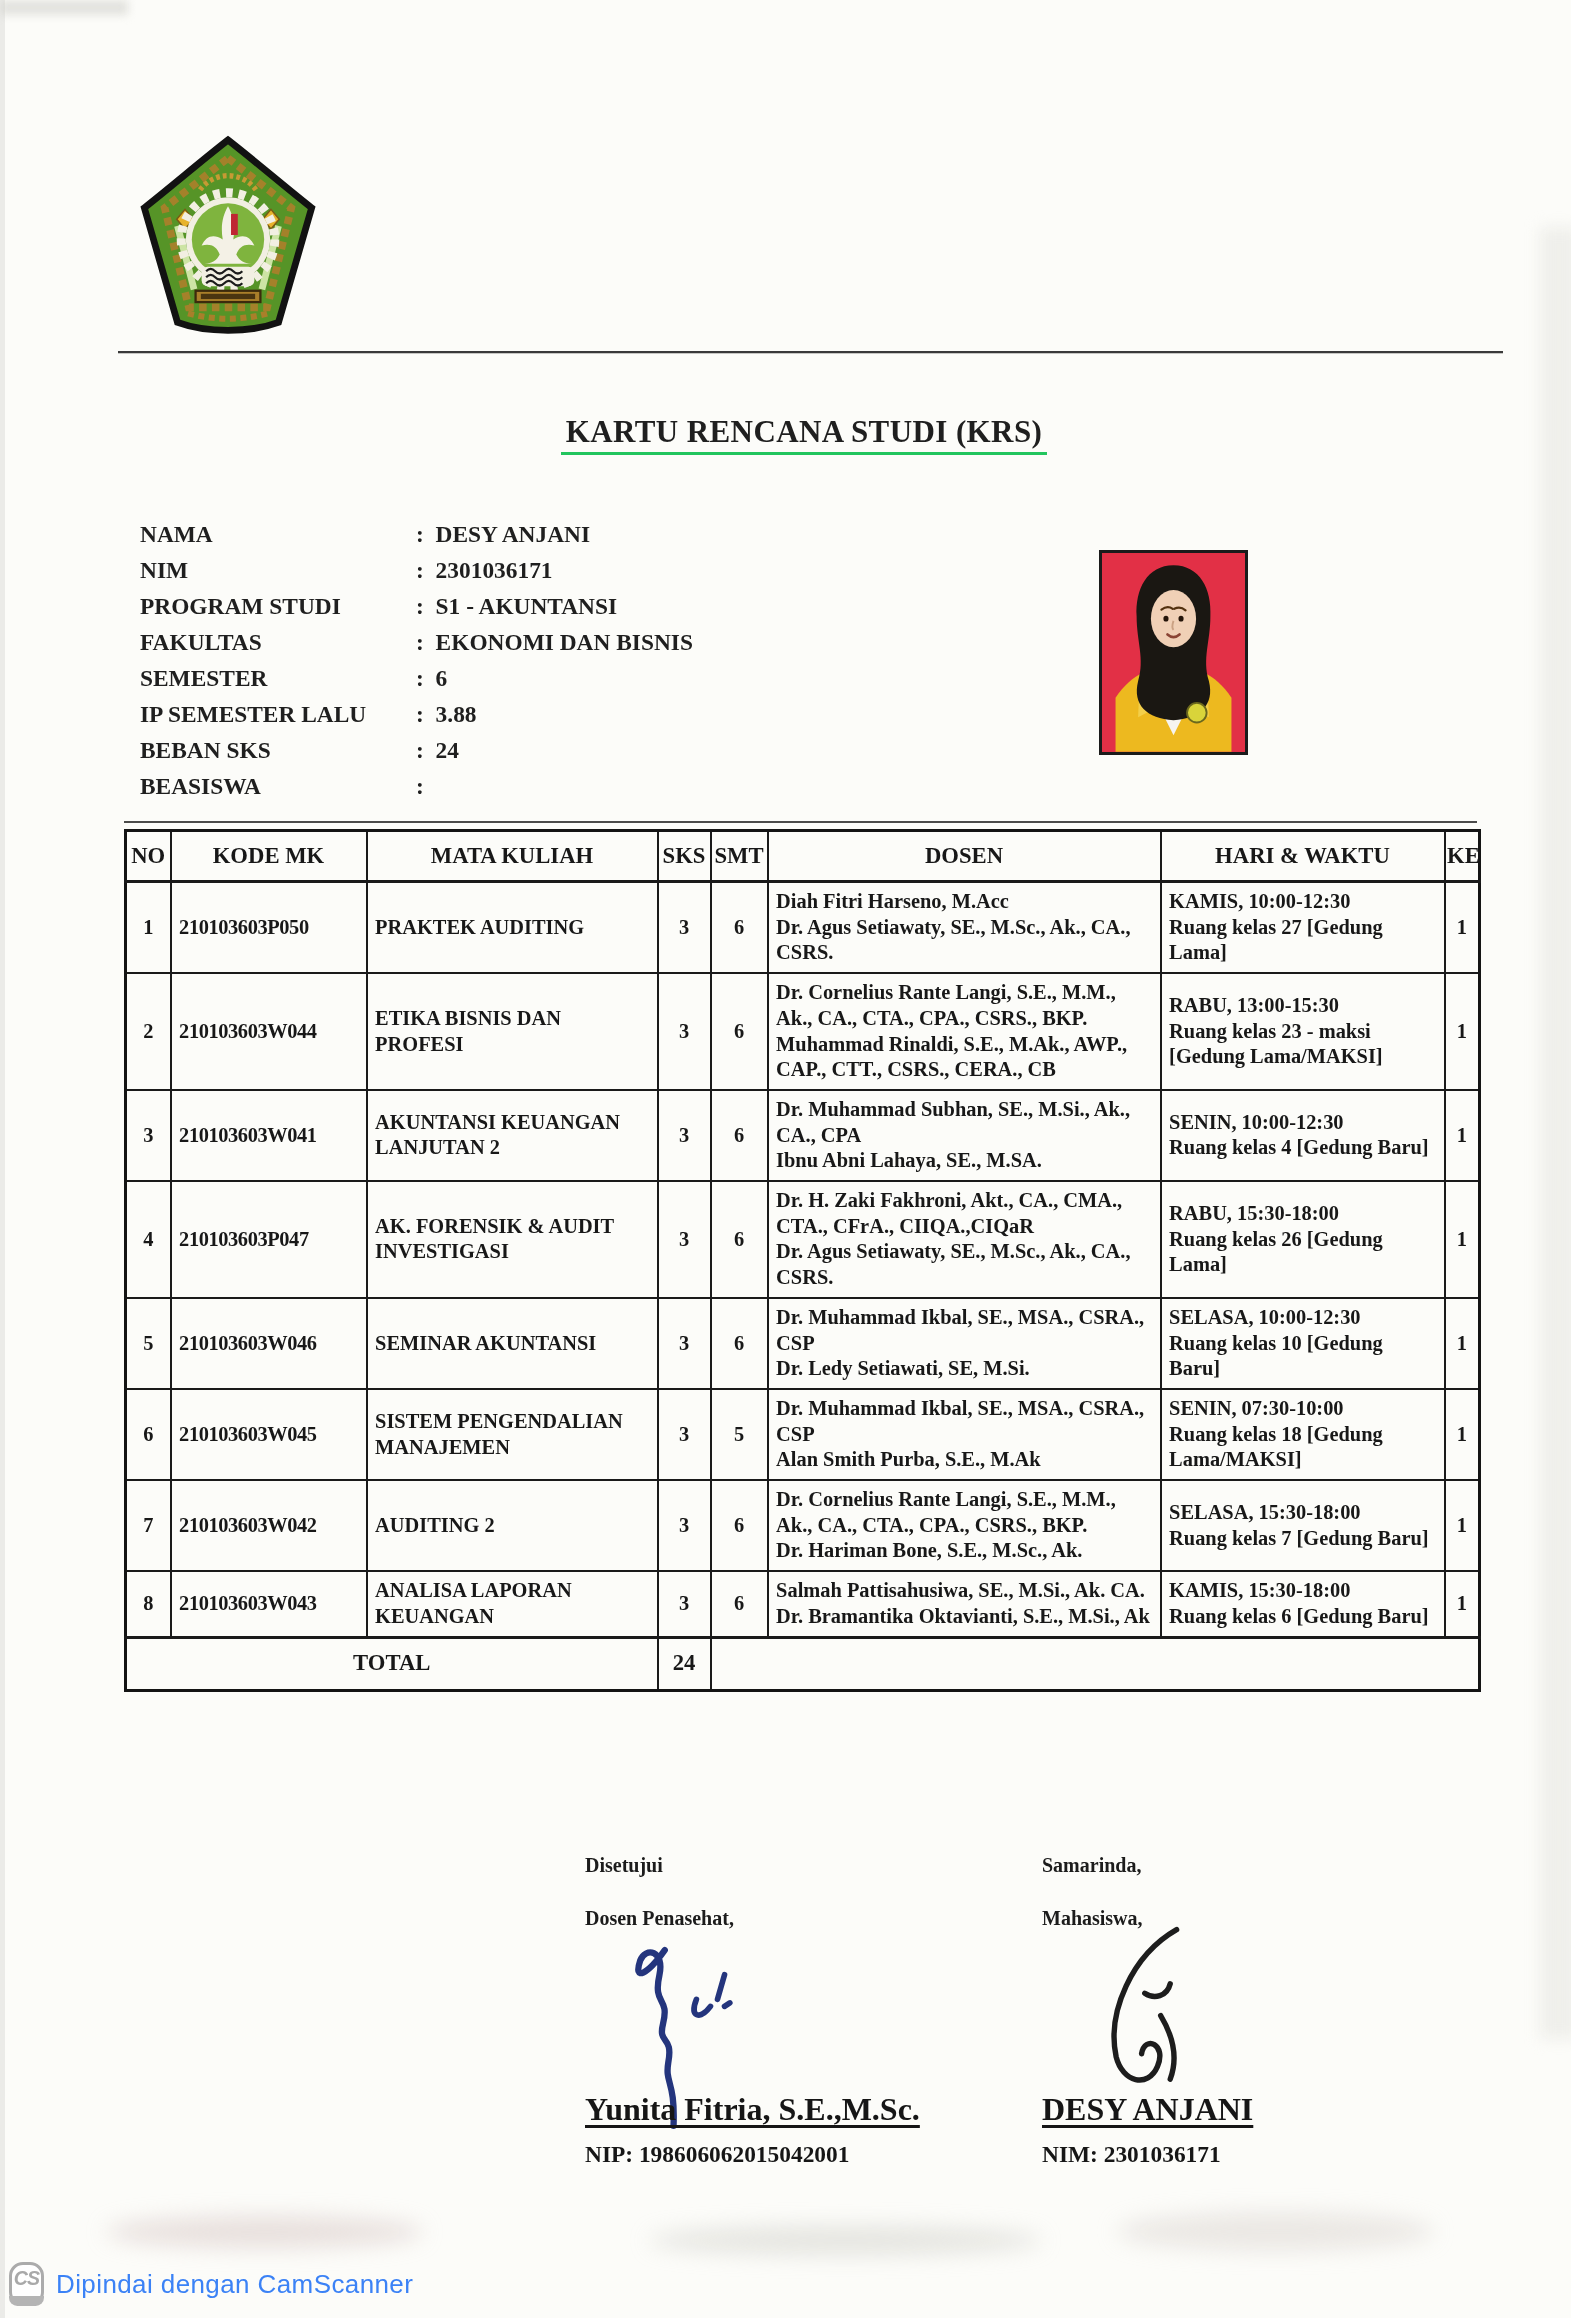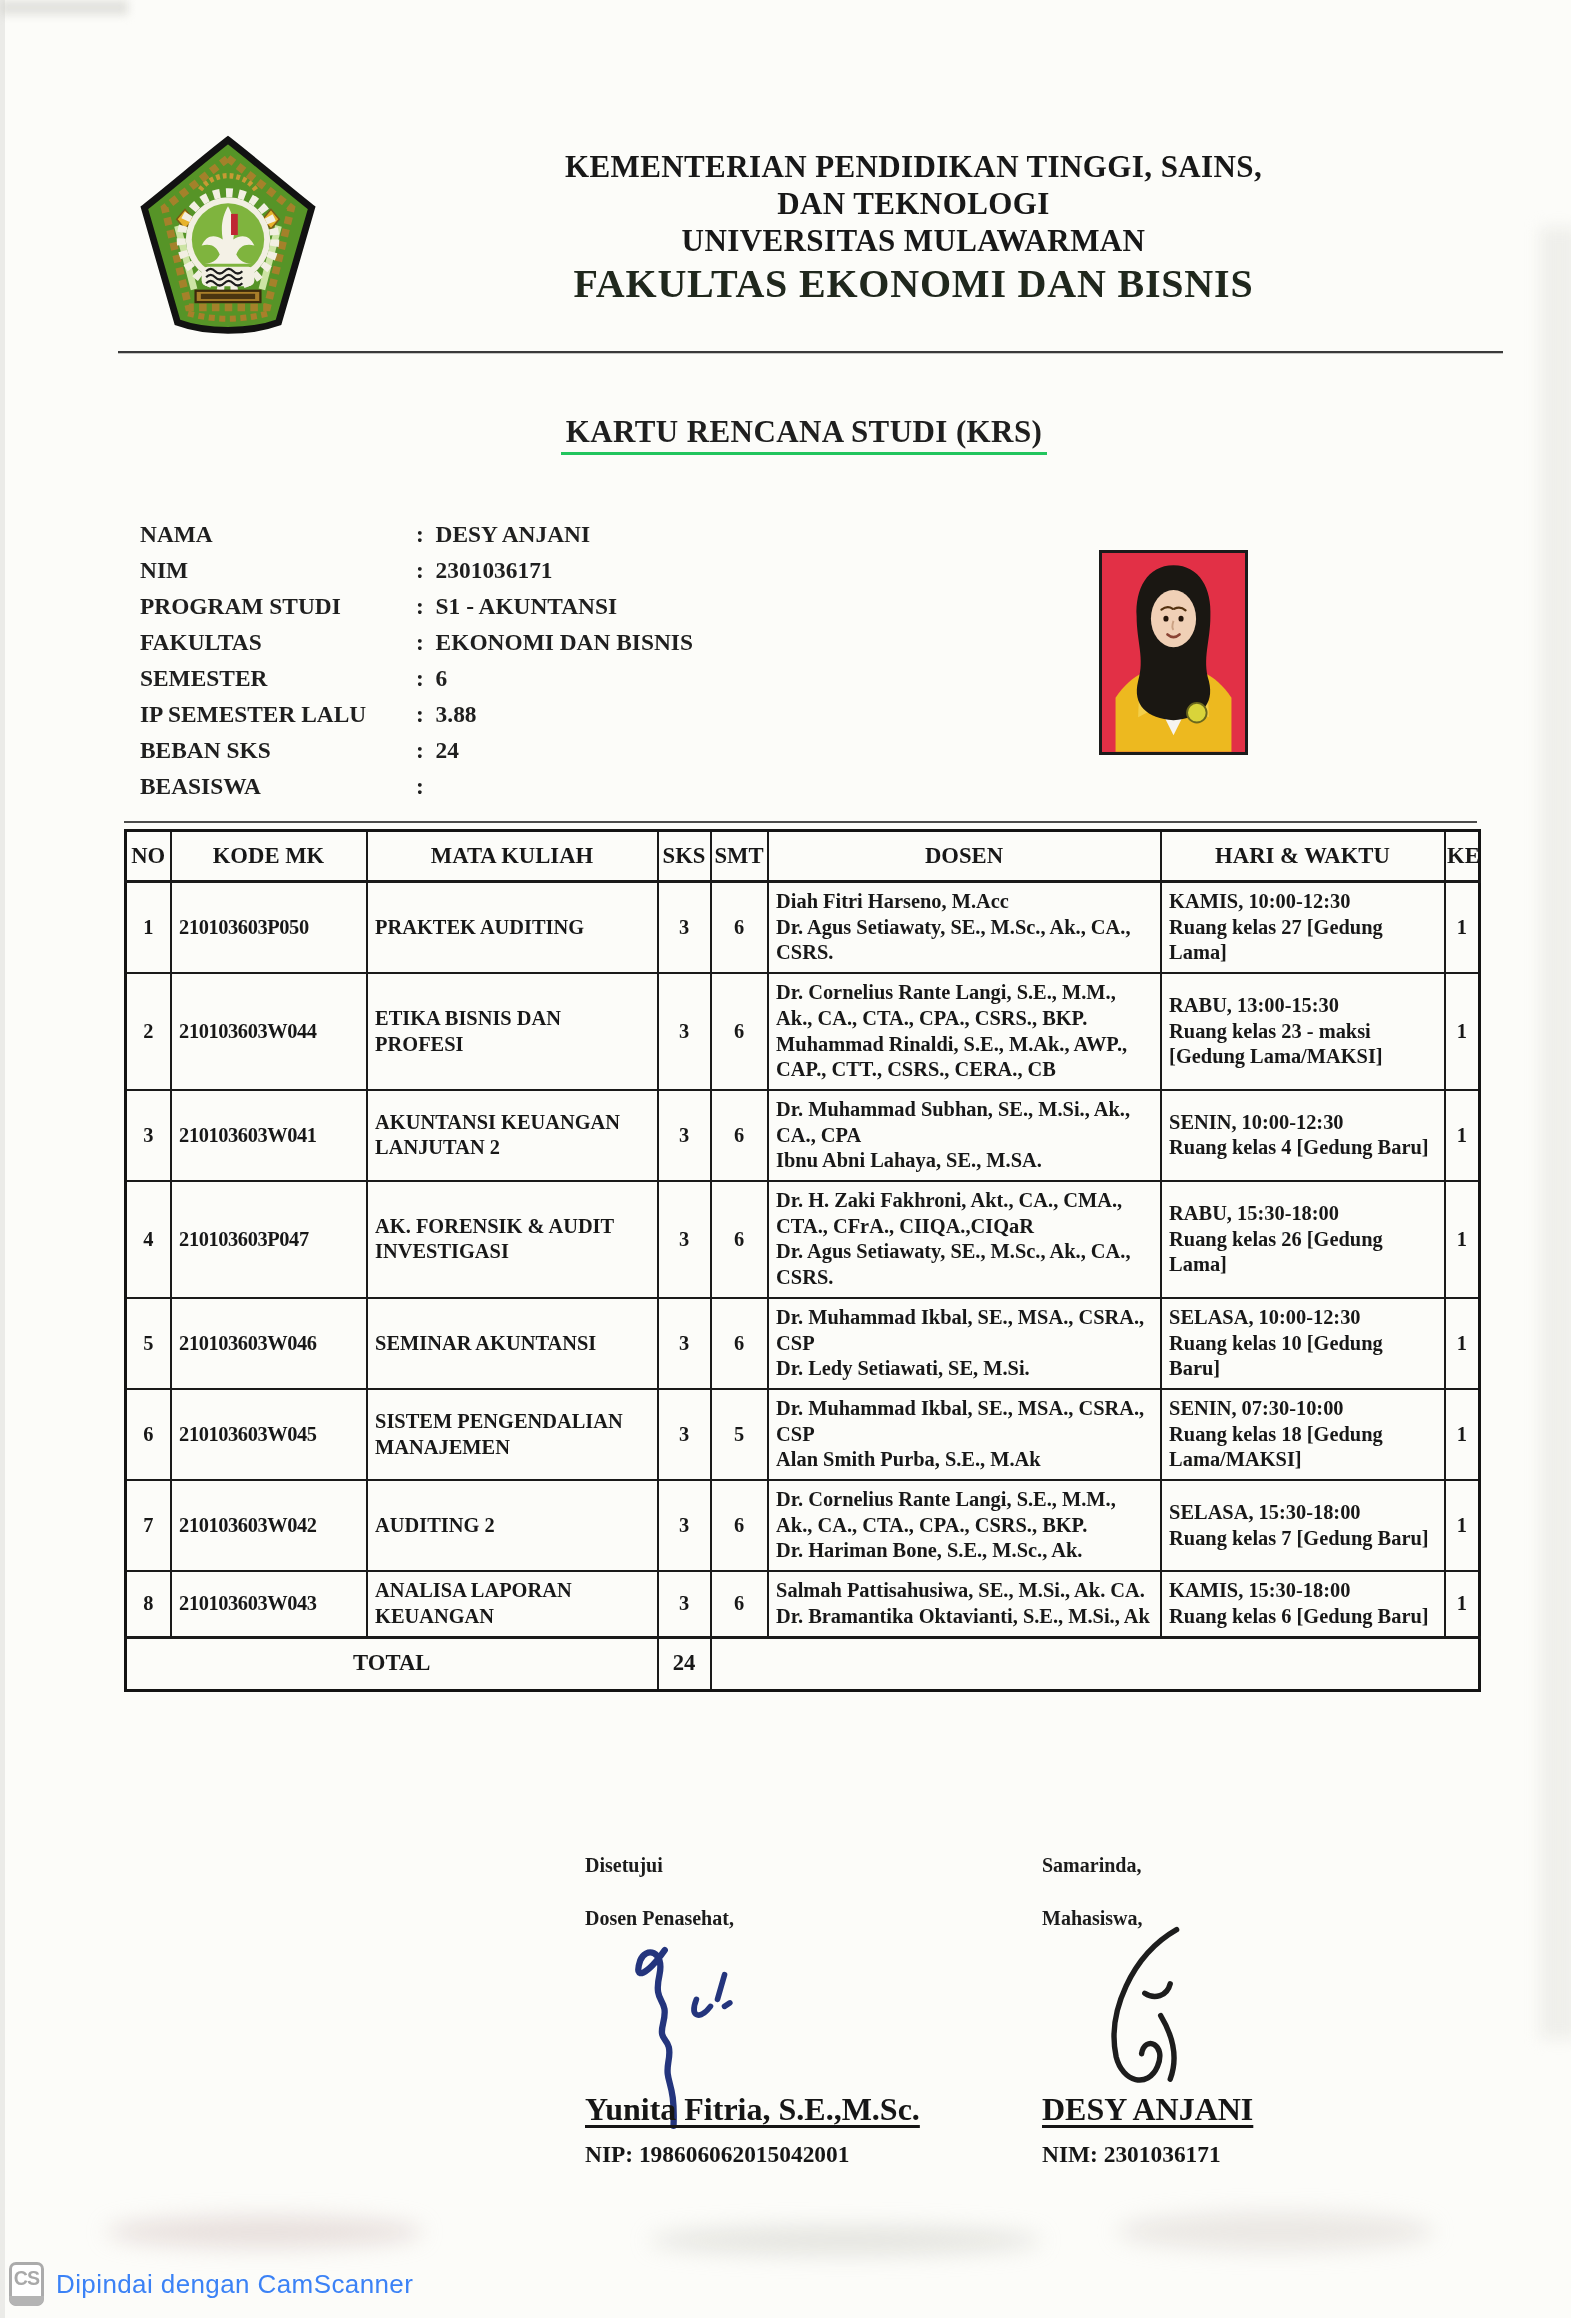--- a/index.html
+++ b/index.html
@@ -60,22 +60,22 @@
   .nb-left{left:585px;top:2091px;}
   .nb-right{left:1042px;top:2091px;}
   .sig-name{font-size:32px;text-decoration:underline;text-decoration-thickness:2.6px;text-underline-offset:5.3px;}
   .sig-id{font-size:23.4px;margin-top:13px;}
   .sigsvg{position:absolute;pointer-events:none;}
   .sigsvg.left{left:604px;top:1929px;width:227px;height:211px;}
   .sigsvg.right{left:1078px;top:1918px;width:159px;height:211px;}
   
   .footer{position:absolute;left:9px;top:2262px;display:flex;align-items:center;gap:12px;
           font-family:"Liberation Sans","DejaVu Sans",sans-serif;}
-  .cs-badge{position:relative;width:35px;height:44px;border:3px solid #ababab;border-radius:7px;
-          display:flex;align-items:flex-start;justify-content:center;box-sizing:border-box;background:#fff;}
+  .cs-badge{position:relative;width:35px;height:44px;border:3px solid #ababab;border-radius:14px;
+          display:flex;align-items:flex-start;justify-content:center;box-sizing:border-box;background:#fff;font-style:italic;}
   .cs-badge .cs{font-size:19.6px;font-weight:bold;color:#a9a9a9;line-height:27px;letter-spacing:-0.8px;}
   .cs-badge .bar{position:absolute;left:-3px;right:-3px;bottom:-3px;height:9.8px;background:#b4b4b4;
           border-radius:0 0 8.3px 8.3px;}
   .cam-text{font-size:26px;color:#3b82f6;letter-spacing:0.4px;}
 </style>
 </head>
 <body>
 
 <div class="page">
 
@@ -103,26 +103,20 @@
     <rect x="123" y="106" width="9" height="28" fill="#bf2633"></rect>
     <rect x="84" y="176" width="70" height="26" rx="8" fill="#f2efe2"></rect>
     <path d="M90,182 q6,-6 12,0 t12,0 t12,0 t12,0" fill="none" stroke="#1c1c1c" stroke-width="3"></path>
     <path d="M90,190 q6,-6 12,0 t12,0 t12,0 t12,0" fill="none" stroke="#1c1c1c" stroke-width="3"></path>
     <path d="M90,198 q6,-6 12,0 t12,0 t12,0 t12,0" fill="none" stroke="#1c1c1c" stroke-width="3"></path>
     <rect x="76" y="208" width="86" height="15" fill="#a97f2a" stroke="#3c2a0c" stroke-width="3"></rect>
     <rect x="83" y="212" width="72" height="7" fill="#4a3510"></rect>
     <path d="M66,238 Q119,252 172,238" fill="none" stroke="#a97f2a" stroke-width="8" stroke-dasharray="8 6"></path>
   </svg>
 
-  <div class="lh">
-    <div class="l">KEMENTERIAN PENDIDIKAN TINGGI, SAINS,</div>
-    <div class="l">DAN TEKNOLOGI</div>
-    <div class="l">UNIVERSITAS MULAWARMAN</div>
-    <div class="faculty">FAKULTAS EKONOMI DAN BISNIS</div>
-  </div>
   <div class="rule"></div>
 
   <div class="doc-title">
     <span>KARTU RENCANA STUDI (KRS)</span>
   </div>
 
   <div class="student-info" id="student-fields">
       <div class="info-row">
         <span class="info-label">NAMA</span>
         <span class="info-colon">:</span>

